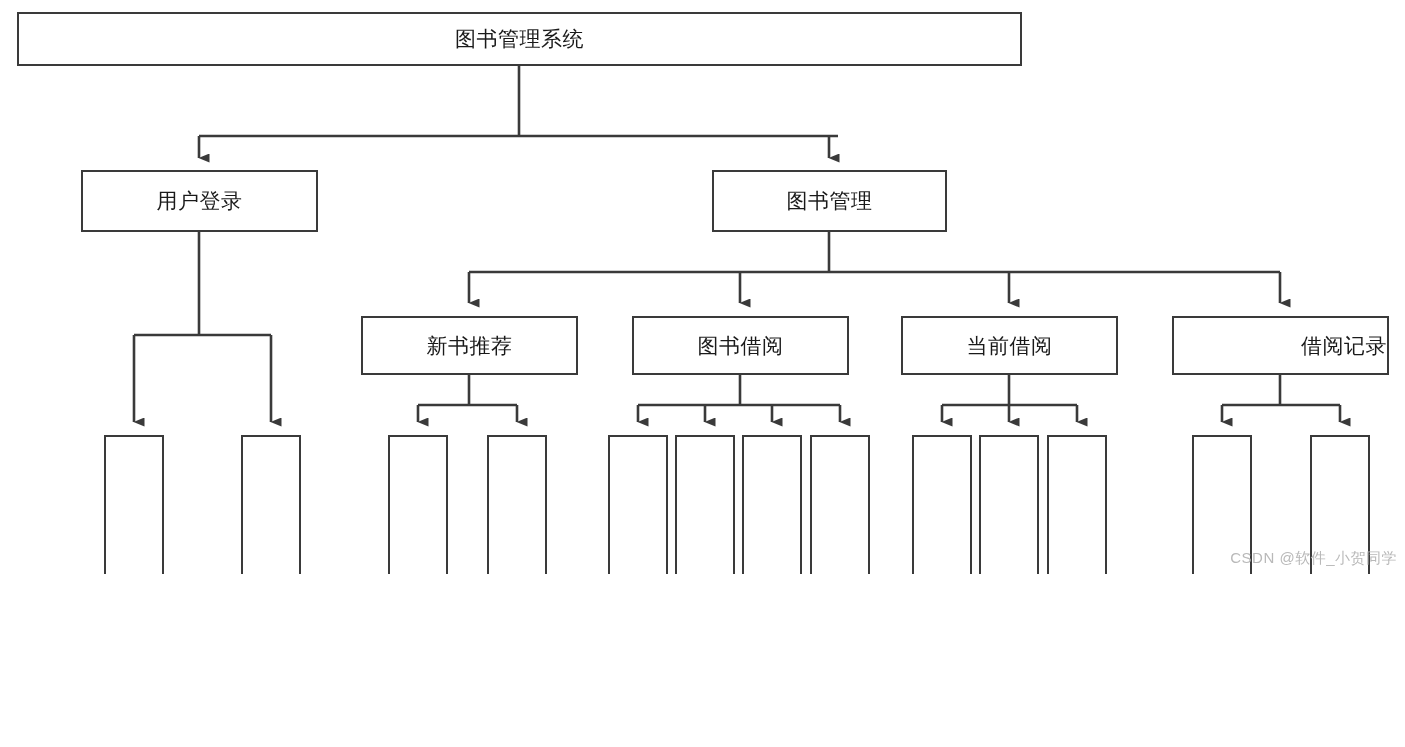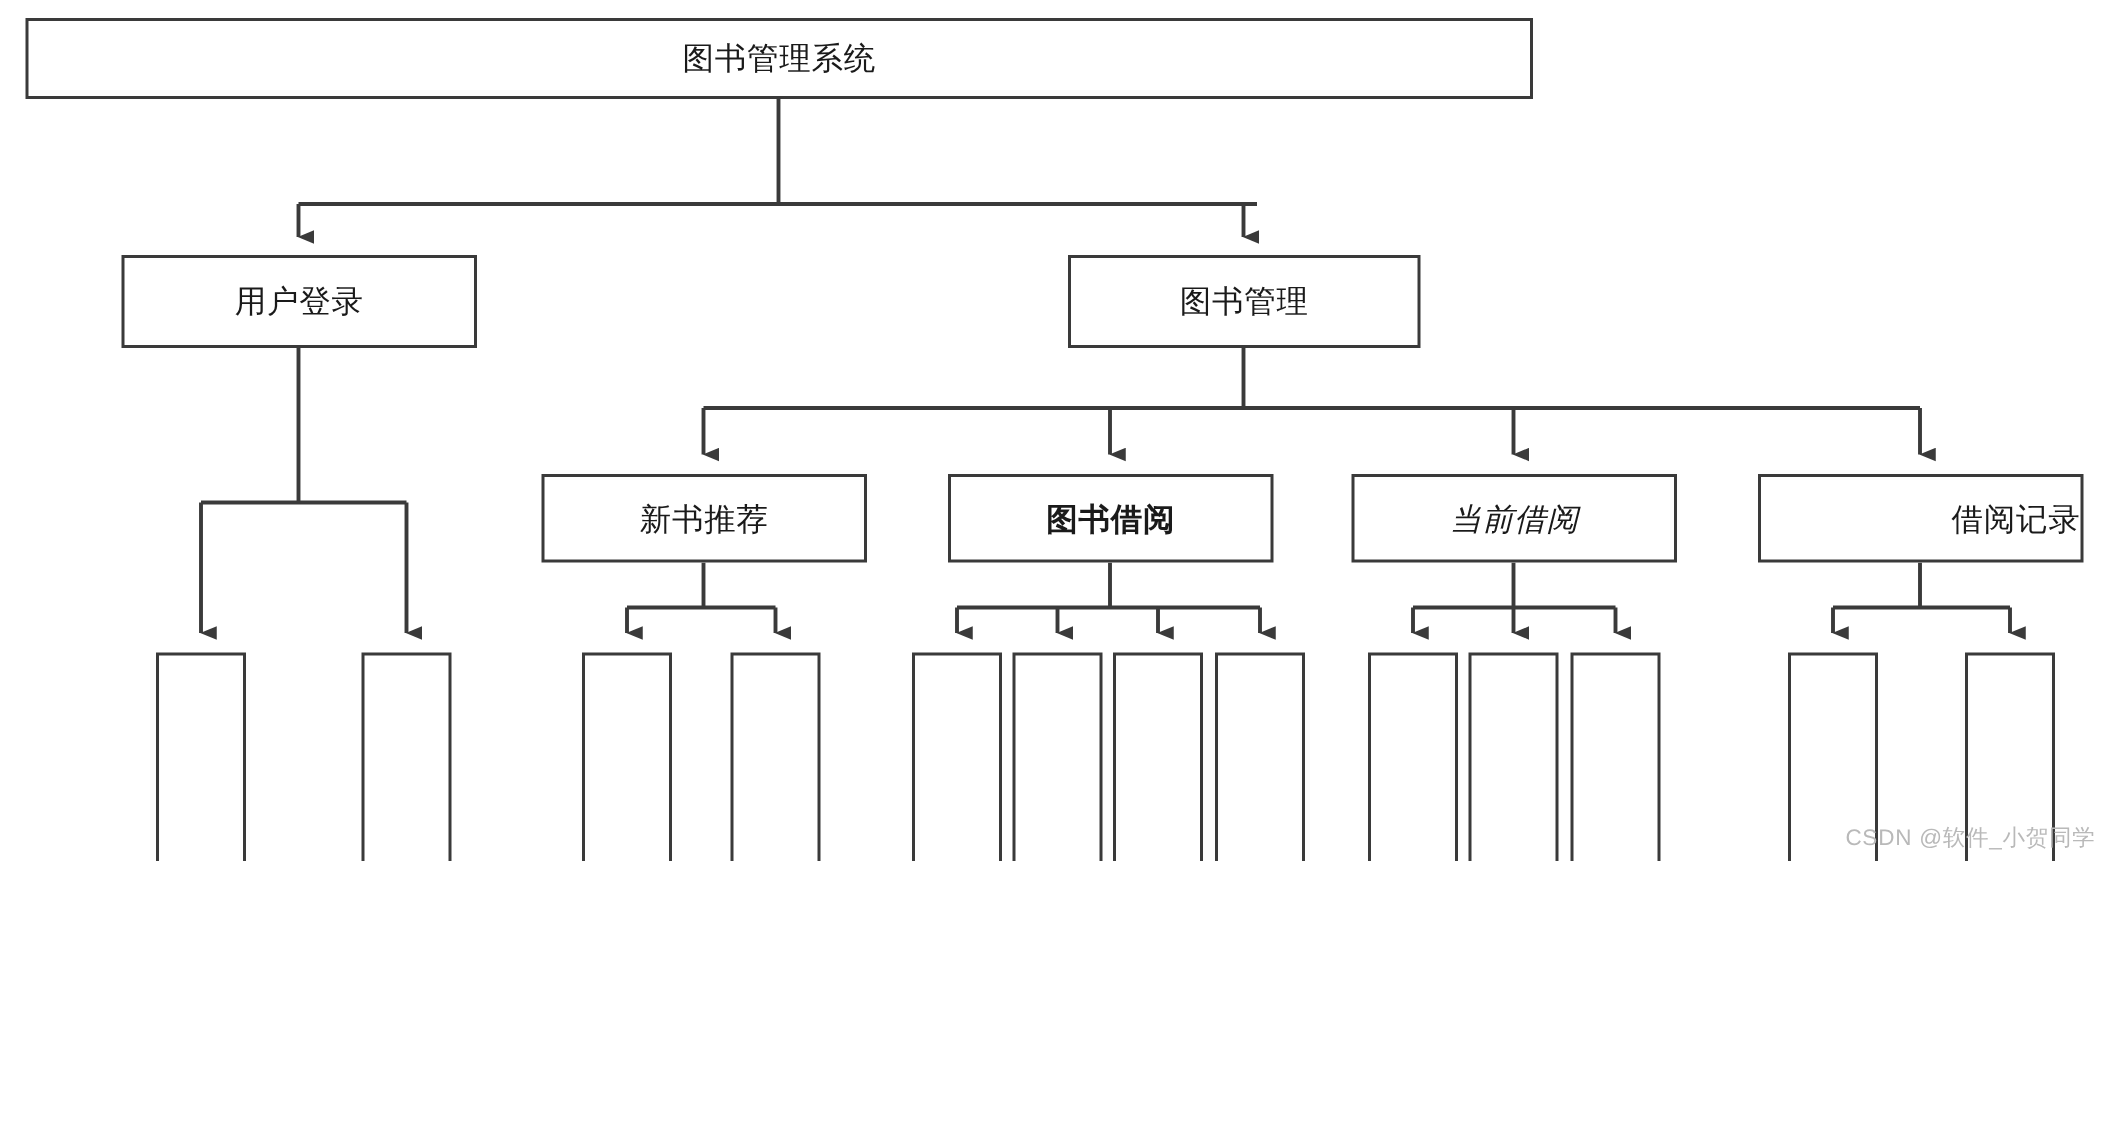--- a/index.html
+++ b/index.html
@@ -128,24 +128,24 @@
   <div class="node horiz" style="left:81px; top:170px; width:237px; height:62px;">
     <span>用户登录</span>
   </div>
   <div class="node horiz" style="left:712px; top:170px; width:235px; height:62px;">
     <span>图书管理</span>
   </div>
 
   <div class="node horiz" style="left:361px; top:316px; width:217px; height:59px;">
     <span>新书推荐</span>
   </div>
-  <div class="node horiz" style="left:632px; top:316px; width:217px; height:59px;font-weight:bold;">
+  <div class="node horiz" style="left:632px; top:316px; width:217px; height:59px;">
     <span>图书借阅</span>
   </div>
-  <div class="node horiz" style="left:901px; top:316px; width:217px; height:59px;font-style:italic;">
+  <div class="node horiz" style="left:901px; top:316px; width:217px; height:59px;">
     <span>当前借阅</span>
   </div>
   <div class="node horiz" style="left:1172px; top:316px; width:217px; height:59px;justify-content:flex-end;">
     <span>借阅记录</span>
   </div>
 
   <div class="node vert" style="left:104px; top:435px; width:60px; height:298px;">
     <span class="vtext">用户登录</span>
   </div>
   <div class="node vert" style="left:241px; top:435px; width:60px; height:298px;">

